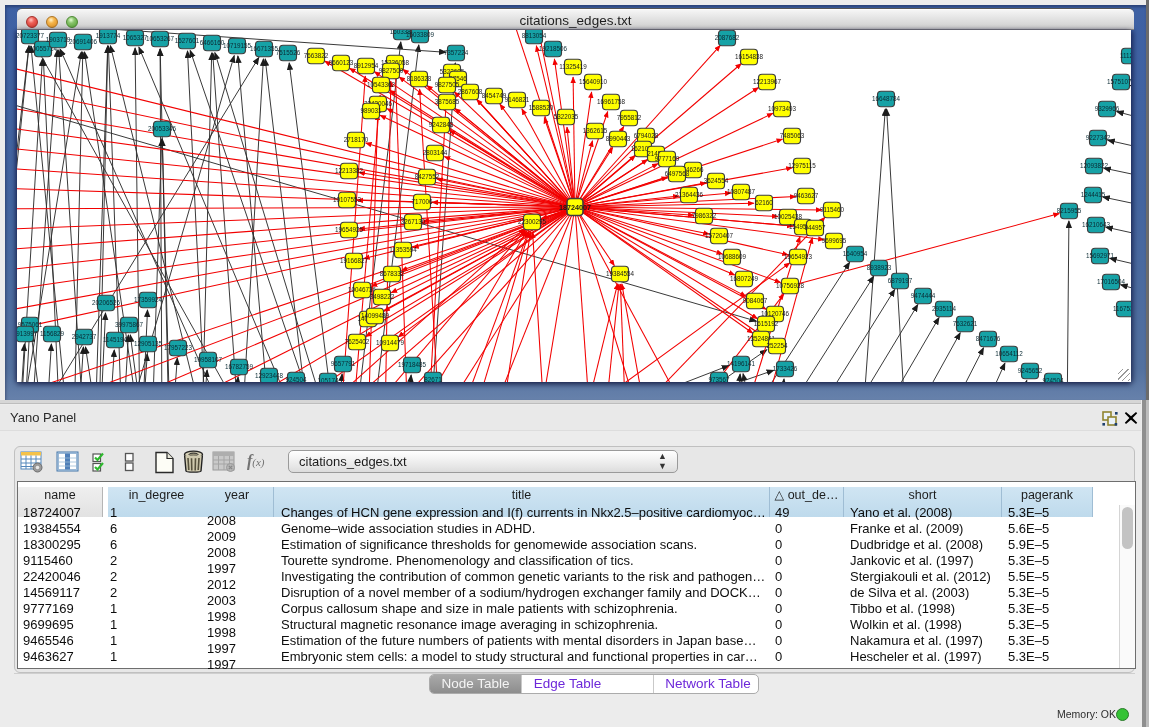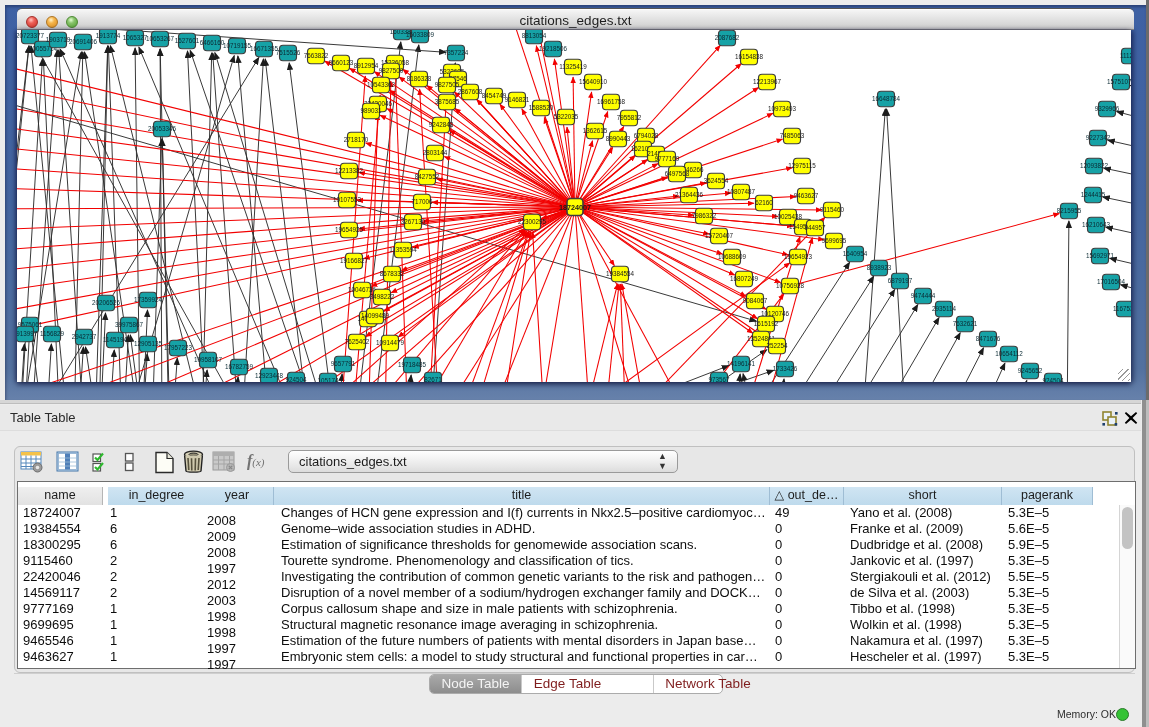--- a/index.html
+++ b/index.html
@@ -35,39 +35,39 @@
   background:#e7e7e7; border:1px solid #c0c0c0; border-radius:6px; }
 
 
 .ticon { position:absolute; top:451px; }
 #dropdown { position:absolute; left:288px; top:450px; width:390px; height:23px; background:linear-gradient(180deg,#ffffff,#e8e8e8 70%,#dcdcdc);
   border:1px solid #9a9a9a; border-radius:5px; font-size:13px; color:#1c1c1c; line-height:21px; padding-left:10px; }
 #dropdown .ar { position:absolute; right:10px; top:0px; font-size:9px; color:#333; line-height:10px; }
 
 
 #tbl { position:absolute; left:17px; top:481px; width:1119px; height:188px; background:#fff; border:1px solid #6e6e6e; }
-.hcell { position:absolute; top:487px; height:18px; background:linear-gradient(180deg,#d0e5f3,#bedaec); border-right:1px solid #9fbdd4;
+.hcell { position:absolute; top:487px; height:30px; background:linear-gradient(180deg,#d0e5f3,#bedaec); border-right:1px solid #9fbdd4;
   font-size:12.5px; color:#1d1d1d; text-align:center; line-height:17px; }
 #h1 { left:18px; width:85px;  background:linear-gradient(180deg,#efefef,#e2e2e2); border-right:1px solid #b5b5b5; }
 #h2 { left:108px; width:98px; }
 #h3 { left:201px; width:73px; }
 #h4 { left:274px; width:496px; }
 #h5 { left:770px; width:74px; }
 #h6 { left:844px; width:158px; }
 #h7 { left:1002px; width:91px; }
 .trow { position:absolute; left:18px; width:1100px; height:16px; font-size:13px; color:#0d0d0d; white-space:nowrap; }
 .trow span { position:absolute; top:0; line-height:16px; }
 .c1 { left:5px; } .c2 { left:92px; } .c3 { left:189px;margin-top:8px; } .c4 { left:263px; }
 .c5 { left:757px; } .c6 { left:832px; } .c7 { left:990px; }
 #vsb { position:absolute; left:1119px; top:505px; width:16px; height:163px; background:#fafafa; border-left:1px solid #d5d5d5; }
 #vsb .thumb { position:absolute; left:2px; top:2px; width:11px; height:42px; background:#c3c3c3; border-radius:6px; }
 
 
-#tabs { position:absolute; left:429px; top:674px; width:294px; height:20px; border:1px solid #ababab; border-radius:5px; background:#fff; font-size:13.5px; }
-#tabs .seg { position:absolute; top:0; height:18px; line-height:18px; text-align:center; color:#7f1d1d; }
+#tabs { position:absolute; left:429px; top:674px; width:330px; height:20px; border:1px solid #ababab; border-radius:5px; background:#fff; font-size:13.5px; }
+#tabs .seg { position:absolute; top:0; height:18px; line-height:18px; text-align:center; color:#6d28d9; }
 #seg1 { left:0; width:91px; background:linear-gradient(180deg,#a9a9a9,#8d8d8d); color:#f4f4f4 !important; border-radius:4px 0 0 4px; }
 #seg2 { left:91px; width:92px; border-left:1px solid #c9c9c9; }
 #seg3 { left:183px; width:109px; border-left:1px solid #c9c9c9;margin-left:40px; }
 #tabline { position:absolute; left:14px; top:673px; width:1121px; height:1px; background:#cfcfcf; }
 
 #mem { position:absolute; left:1057px; top:708px; font-size:10.5px; color:#2e2e2e;text-align:right; }
 #memdot { position:absolute; left:1116px; top:708px; width:13px; height:13px; border-radius:50%; background:#35c335; border:1.5px solid #2a7a2a; }
 </style></head>
 <body>
 <div id="stage">
@@ -596,21 +596,21 @@
         <text x="817.0" y="213.2" font-size="6.3" font-family="Liberation Sans, sans-serif" fill="#1a1a1a" text-anchor="middle">9699695</text>
         <rect x="550.0" y="168.5" width="16" height="17" rx="3.5" fill="#ffff00" stroke="#3c3c3c" stroke-width="1.6"></rect>
         <text x="558.0" y="179.5" font-size="7.2" font-weight="bold" font-family="Liberation Sans, sans-serif" fill="#1a1a1a" text-anchor="middle">18724007</text>
       </g>
 </svg>
   <div id="grip"></div>
 
   <div id="panel"></div>
   <div id="panel-sep"></div>
   <div id="panel-h">
-      <span class="lab">Table Table</span>
+      <span class="lab">Yano Panel</span>
     <svg style="position:absolute;left:1102px;top:6px" width="16" height="15" viewBox="0 0 16 15">
       <rect x="1" y="1" width="8" height="8" fill="#eaf2fa" stroke="#8f8430" stroke-width="1.6"></rect>
       <rect x="6" y="6" width="8" height="8" fill="#eaf2fa" stroke="#8f8430" stroke-width="1.6"></rect>
       <rect x="13" y="1" width="2.6" height="2.6" fill="#1d3f6e"></rect>
         <rect x="0.4" y="12" width="2.6" height="2.6" fill="#1d3f6e"></rect>
       <rect x="12.6" y="12" width="2.6" height="2.6" fill="#1d3f6e"></rect>
     </svg>
     <svg style="position:absolute;left:1124px;top:6px" width="14" height="14" viewBox="0 0 14 14">
       <path d="M2,1 L7,5.2 L12,1 L13.2,2.2 L8.6,7 L13.2,11.8 L12,13 L7,8.8 L2,13 L0.8,11.8 L5.4,7 L0.8,2.2 Z" fill="#000"></path>
     </svg>

